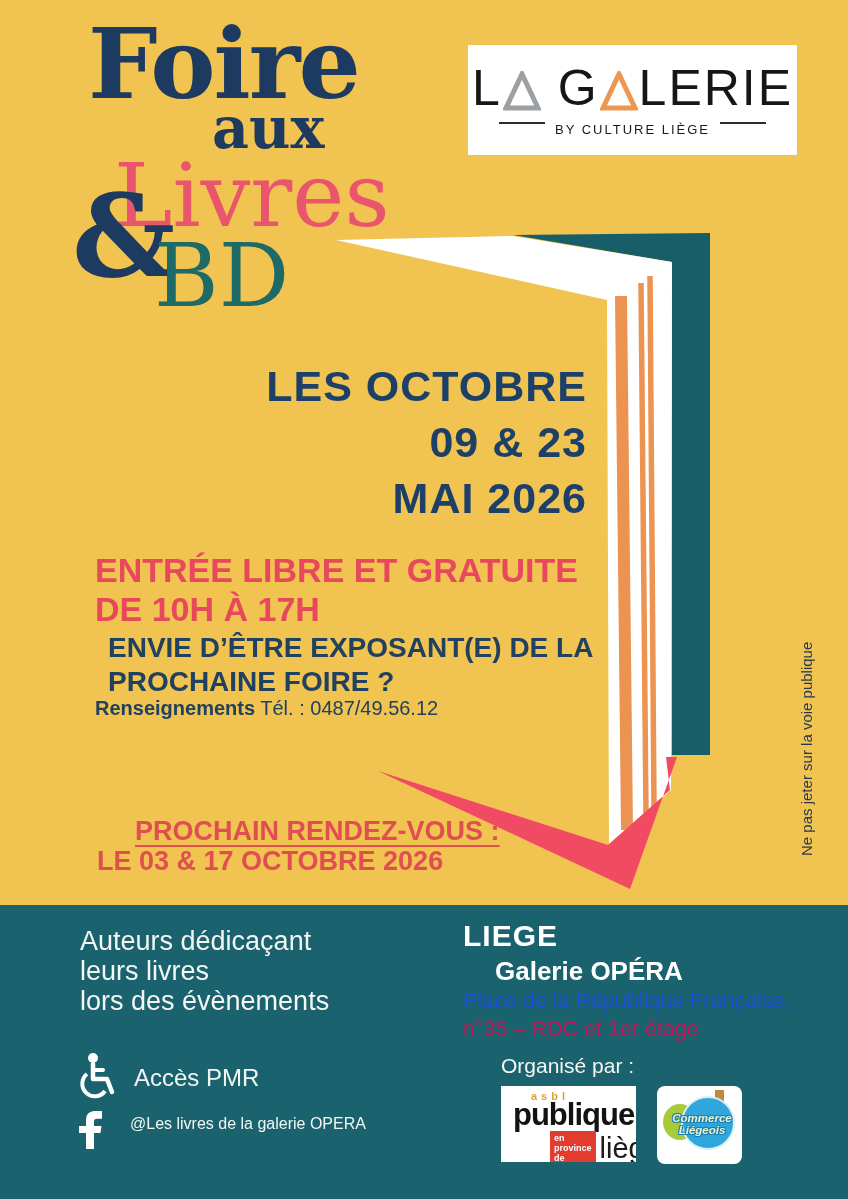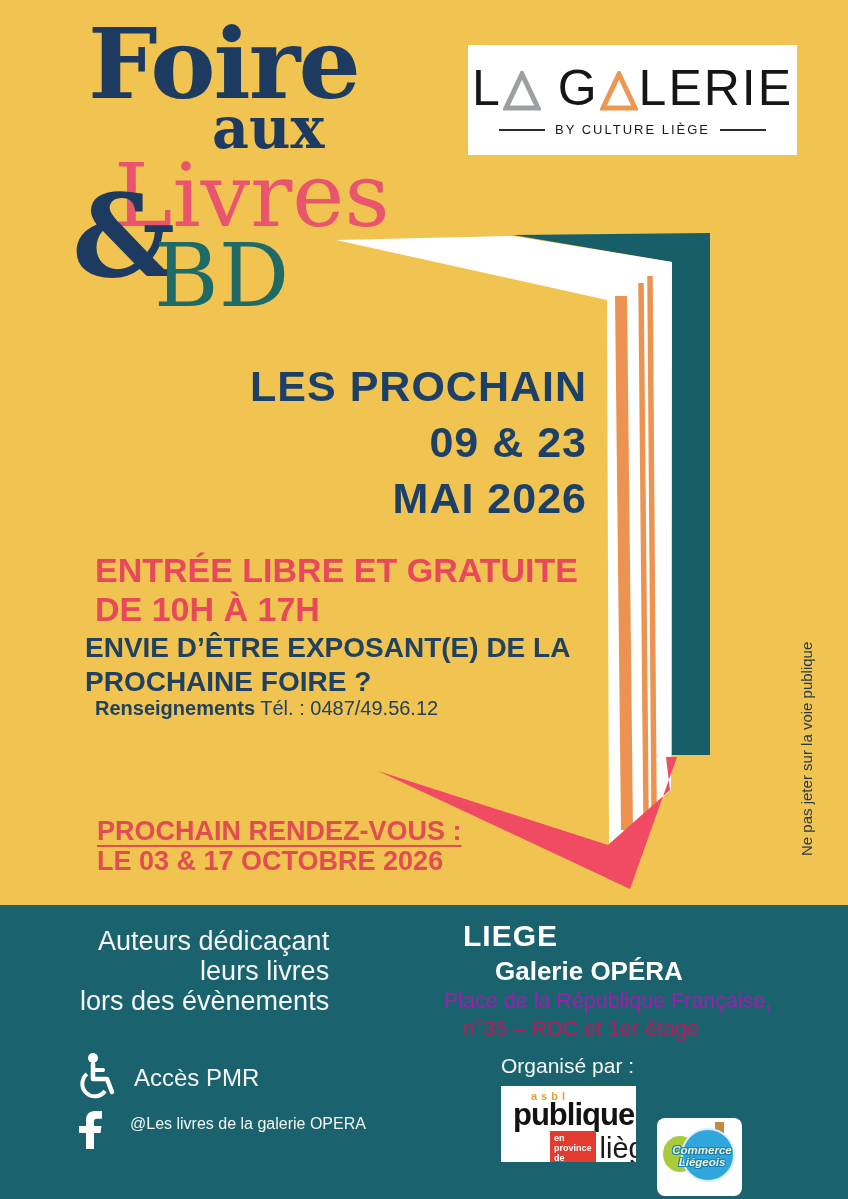--- a/index.html
+++ b/index.html
@@ -20,67 +20,67 @@
   .t-bd{left:154px;top:224px;font-family:"DejaVu Serif",serif;
         font-size:88px;color:#1E6A66;}
 
   
   .logo-box{left:468px;top:45px;width:329px;height:110px;background:#FFFFFF;
             display:flex;flex-direction:column;align-items:center;justify-content:center;}
   .logo-line{display:flex;align-items:flex-end;color:#161616;font-size:50px;
              letter-spacing:2px;line-height:1;}
   .logo-line .gap{width:16px;}
   .logo-line svg{margin:0 1px 2px 1px;}
-  .logo-byline{display:flex;align-items:center;margin-top:9px;gap:10px;}
+  .logo-byline{display:flex;align-items:flex-start;margin-top:9px;gap:10px;}
   .logo-byline .rule{width:46px;height:2px;background:#2B2B2B;}
   .logo-byline .txt{font-size:13px;letter-spacing:2px;color:#1A1A1A;}
 
   
   .dates{right:261px;top:358px;text-align:right;color:#1C4067;font-weight:bold;
          font-size:43px;line-height:56px;letter-spacing:1px;}
 
   
   .entry{left:95px;top:551px;color:#E8485C;font-weight:bold;font-size:34px;line-height:39px;}
-  .exhib{left:85px;top:631px;color:#20415F;font-weight:bold;font-size:28px;line-height:34px;}
+  .exhib{left:108px;top:631px;color:#20415F;font-weight:bold;font-size:28px;line-height:34px;}
   .contact{left:95px;top:697px;color:#20415F;font-size:20px;}
   .contact .lbl{font-weight:bold;}
 
   
   .next{left:97px;top:816px;color:#E04E52;font-weight:bold;font-size:27px;line-height:30px;}
-  .next .u{text-decoration:underline;text-decoration-thickness:2px;text-underline-offset:5px;}
+  .next .u{text-decoration:underline;text-decoration-thickness:2px;text-underline-offset:5px;margin-left:38px;}
 
   
   .side-note{left:798px;top:638px;height:218px;writing-mode:vertical-rl;
              transform:rotate(180deg);font-size:15px;color:#273A4E;
              display:flex;align-items:center;}
 
   
   .band{left:0;top:905px;width:848px;height:294px;background:#1A636E;}
-  .authors{left:80px;top:926px;color:#F4F6F3;font-size:27px;line-height:30px;text-align:right;}
+  .authors{left:80px;top:926px;color:#F4F6F3;font-size:27px;line-height:30px;}
   .pmr-label{left:134px;top:1064px;color:#F4F6F3;font-size:24px;}
   .fb-label{left:130px;top:1115px;color:#F4F6F3;font-size:16px;}
   .city{left:463px;top:919px;color:#FFFFFF;font-weight:bold;font-size:30px;letter-spacing:1px;}
   .venue{left:463px;top:956px;color:#FFFFFF;font-weight:bold;font-size:26px;margin-left:32px;}
-  .addr1{left:444px;top:989px;color:#a21caf;font-size:21.5px;}
+  .addr1{left:463px;top:989px;color:#1d4ed8;font-size:21.5px;}
   .addr2{left:463px;top:1017px;color:#be185d;font-size:21.5px;}
   .organise{left:501px;top:1054px;color:#F4F6F3;font-size:21px;}
 
   
   .culture-box{left:501px;top:1086px;width:135px;height:76px;background:#FFFFFF;
                padding:0;overflow:hidden;}
   .culture-asbl{margin:5px 0 0 30px;font-size:11px;font-weight:bold;letter-spacing:4px;color:#D9A33F;line-height:11px;}
   .culture-word{margin:0 0 0 12px;font-size:31px;font-weight:bold;color:#131313;line-height:26px;letter-spacing:-1px;}
   .culture-row{display:flex;align-items:center;margin:3px 0 4px 10px;padding-left:39px;}
   .culture-red{background:#E23B30;color:#FFFFFF;font-size:9px;font-weight:bold;
                padding:2px 4px;line-height:10px;}
   .culture-liege{font-size:29px;color:#1B1B1B;margin-left:4px;line-height:26px;}
 
   
   .commerce-box{left:657px;top:1086px;width:85px;height:78px;background:#FFFFFF;
-                border-radius:8px;overflow:hidden;margin-top:32px;}
+                border-radius:8px;overflow:hidden;}
   .c-green{position:absolute;left:6px;top:18px;width:34px;height:36px;border-radius:50%;background:#A9CB3B;}
   .c-blue{position:absolute;left:24px;top:10px;width:54px;height:54px;border-radius:50%;
           background:#2FA7DC;border:2px solid #D9EEF8;box-sizing:border-box;}
   .c-tower{position:absolute;left:58px;top:4px;width:9px;height:22px;background:#C08A41;}
   .c-text{position:absolute;left:10px;top:26px;width:70px;text-align:center;
           font-size:11.5px;font-weight:bold;font-style:italic;line-height:12px;
           color:#EAF3CE;text-shadow:1px 1px 0 #1C7FB5,-1px -1px 0 #1C7FB5,1px -1px 0 #1C7FB5,-1px 1px 0 #1C7FB5;}
 
   .icon-abs{position:absolute;}
 </style>
@@ -120,21 +120,21 @@
       <span>LERIE</span>
     </div>
     <div class="logo-byline">
       <div class="rule"></div>
       <div class="txt">BY CULTURE LIÈGE</div>
       <div class="rule"></div>
     </div>
   </div>
 
   <div class="abs z2 dates">
-    <div>LES PROCHAIN</div>
+    <div>LES OCTOBRE</div>
     <div>09 &amp; 23</div>
     <div>MAI 2026</div>
   </div>
 
   <div class="abs z2 entry">
     <div>ENTRÉE LIBRE ET GRATUITE</div>
     <div>DE 10H À 17H</div>
   </div>
 
   <div class="abs z2 exhib">

